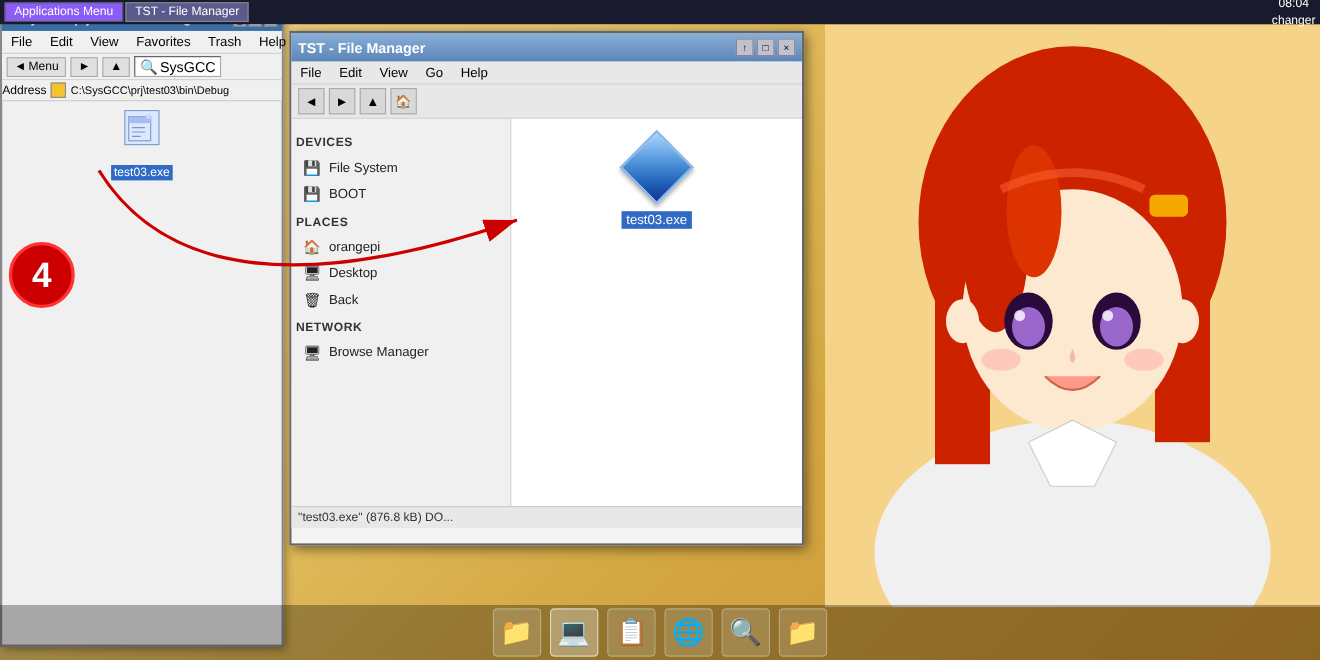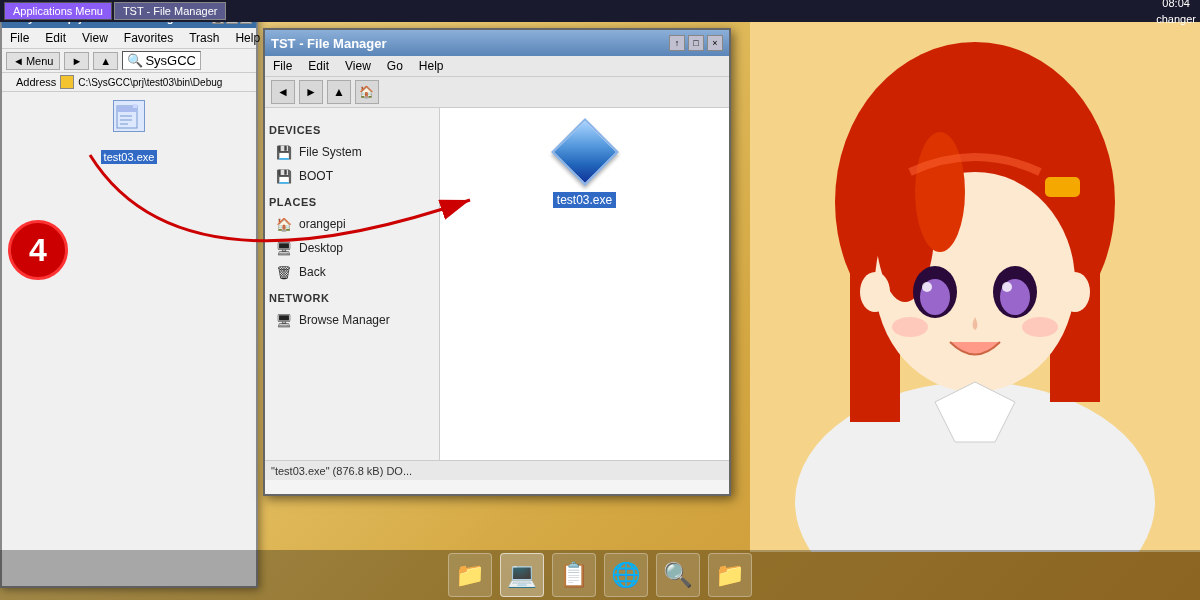--- a/index.html
+++ b/index.html
@@ -129,21 +129,21 @@
       display: flex;
       align-items: center;
       background: #fff;
       border: 1px inset #aaa;
       padding: 1px 4px;
       gap: 2px;
     }
     .address-bar {
       background: #f0f0f0;
       border-bottom: 1px solid #ccc;
-      padding: 2px 14px;
+      padding: 2px 0;
       display: flex;
       align-items: center;
       font-size: 11px;
       gap: 4px;
     }
     .address-icon {
       width: 14px;
       height: 14px;
       background: #f4c430;
       border: 1px solid #888;
@@ -286,21 +286,21 @@
       border: 1px inset #aaa;
       padding: 2px 6px;
       font-size: 12px;
       flex: 1;
     }
     .fm-main {
       display: flex;
       height: calc(100% - 112px);
     }
     .fm-sidebar {
-      width: 175px;
+      width: 200px;
       background: #f0f0f0;
       border-right: 1px solid #ccc;
       padding: 8px 4px;
       overflow-y: auto;
     }
     .fm-sidebar-section {
       font-weight: bold;
       font-size: 11px;
       color: #333;
       margin: 8px 0 4px 0;

